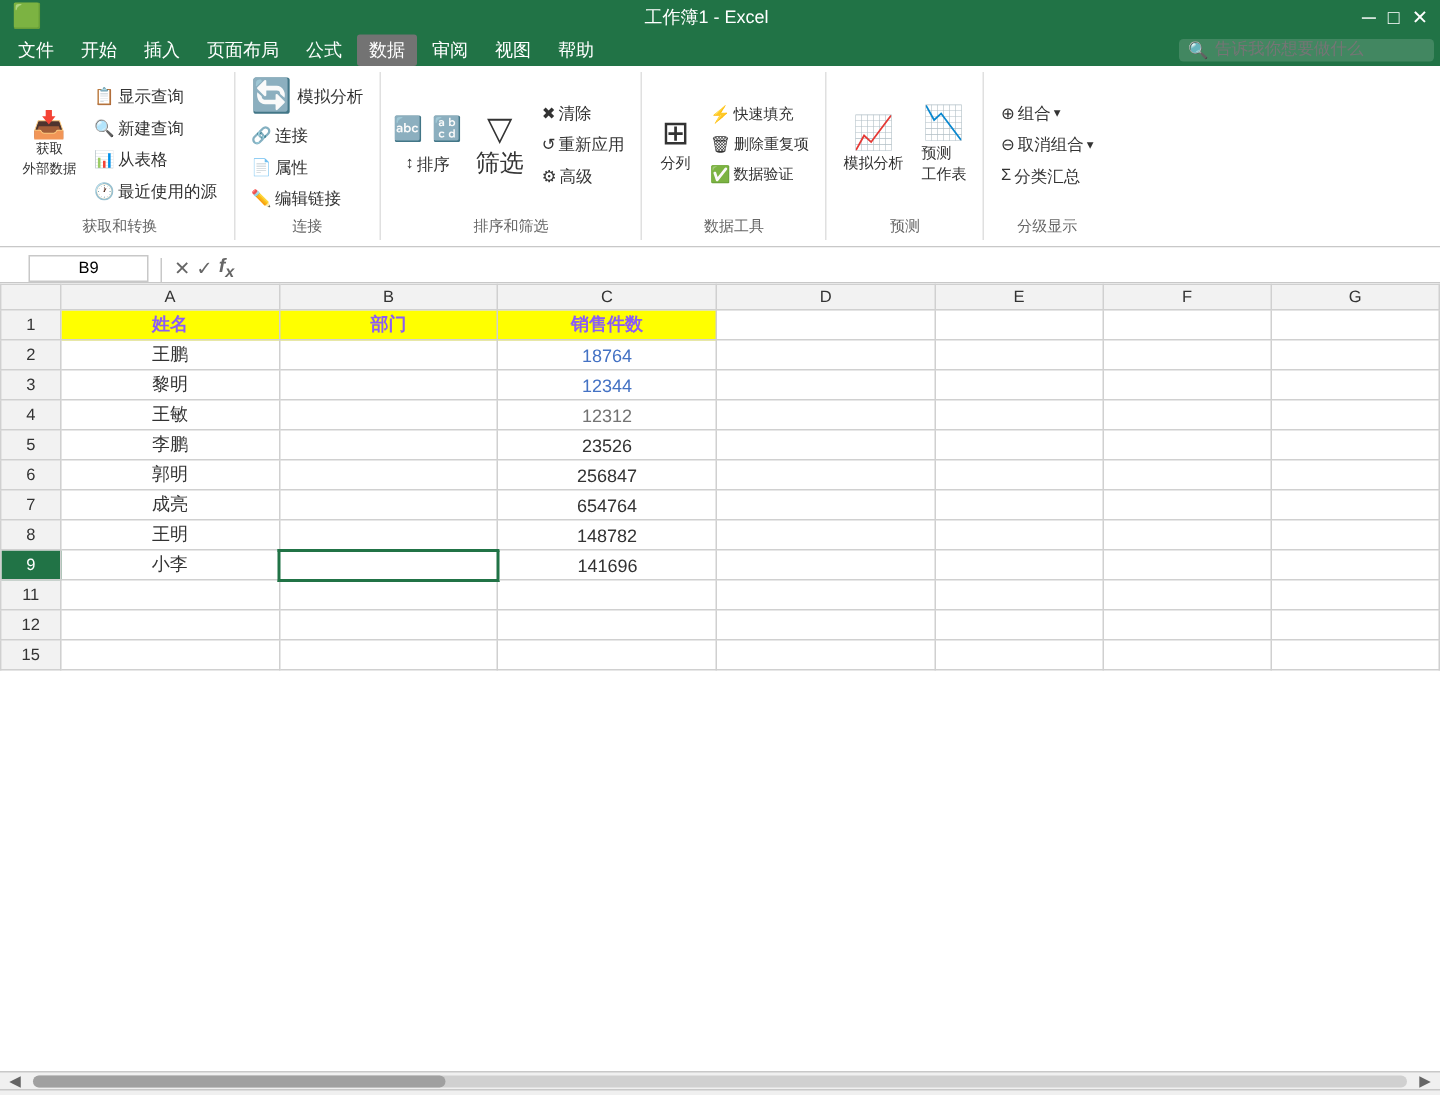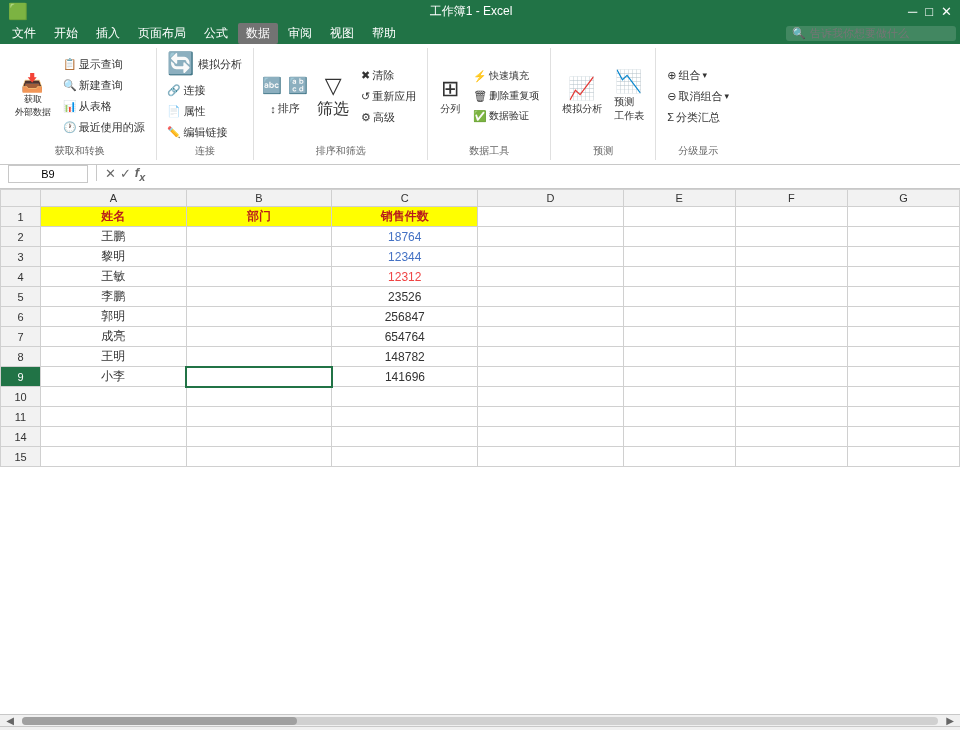--- a/index.html
+++ b/index.html
@@ -97,22 +97,22 @@
       color: #333;
       gap: 2px;
     }
 
     
     .formula-bar {
       height: 24px;
       background: #fff;
       border-bottom: 1px solid #c8c8c8;
       display: flex;
-      align-items: flex-start;
-      padding: 0 8px;
+      align-items: flex-end;
+      padding: 0 19px;
       gap: 8px;
     }
     .cell-ref {
       width: 80px;
       border: 1px solid #c8c8c8;
       padding: 2px 4px;
       font-size: 11px;
       text-align: center;
     }
     .formula-divider {
@@ -175,24 +175,24 @@
       text-align: center;
       font-size: 12px;
       padding: 1px 4px;
       min-width: 100px;
       height: 20px;
       color: #333;
     }
     td.cell.yellow-bg {
       background: #ffff00;
       font-weight: bold;
-      color: #b91c1c;
+      color: #8b5cf6;
     }
     td.cell.blue-text { color: #4472c4; }
-    td.cell.red-text { color: #ef4444; }
+    td.cell.red-text { color: #737373; }
     td.cell.selected-cell {
       border: 2px solid #217346;
     }
     td.cell.col-a { min-width: 130px; }
     td.cell.col-b { min-width: 130px; }
     td.cell.col-c { min-width: 130px; }
     td.cell.col-d { min-width: 130px; }
     td.cell.col-e { min-width: 100px; }
     td.cell.col-f { min-width: 100px; }
     td.cell.col-g { min-width: 100px; }
@@ -517,41 +517,31 @@
           <td class="cell col-a">小李</td>
           <td class="cell col-b selected-cell"></td>
           <td class="cell col-c">141696</td>
           <td class="cell col-d"></td>
           <td class="cell col-e"></td>
           <td class="cell col-f"></td>
           <td class="cell col-g"></td>
         </tr>
 
         <tr>
-          <td class="row-num">10</td>
-          <td class="cell col-a"></td>
-          <td class="cell col-b"></td>
-          <td class="cell col-c"></td>
-          <td class="cell col-d"></td>
-          <td class="cell col-e"></td>
-          <td class="cell col-f"></td>
-          <td class="cell col-g"></td>
-        </tr>
-        <tr>
           <td class="row-num">11</td>
           <td class="cell col-a"></td>
           <td class="cell col-b"></td>
           <td class="cell col-c"></td>
           <td class="cell col-d"></td>
           <td class="cell col-e"></td>
           <td class="cell col-f"></td>
           <td class="cell col-g"></td>
         </tr>
         <tr>
-          <td class="row-num">14</td>
+          <td class="row-num">12</td>
           <td class="cell col-a"></td>
           <td class="cell col-b"></td>
           <td class="cell col-c"></td>
           <td class="cell col-d"></td>
           <td class="cell col-e"></td>
           <td class="cell col-f"></td>
           <td class="cell col-g"></td>
         </tr>
         <tr>
           <td class="row-num">15</td>

